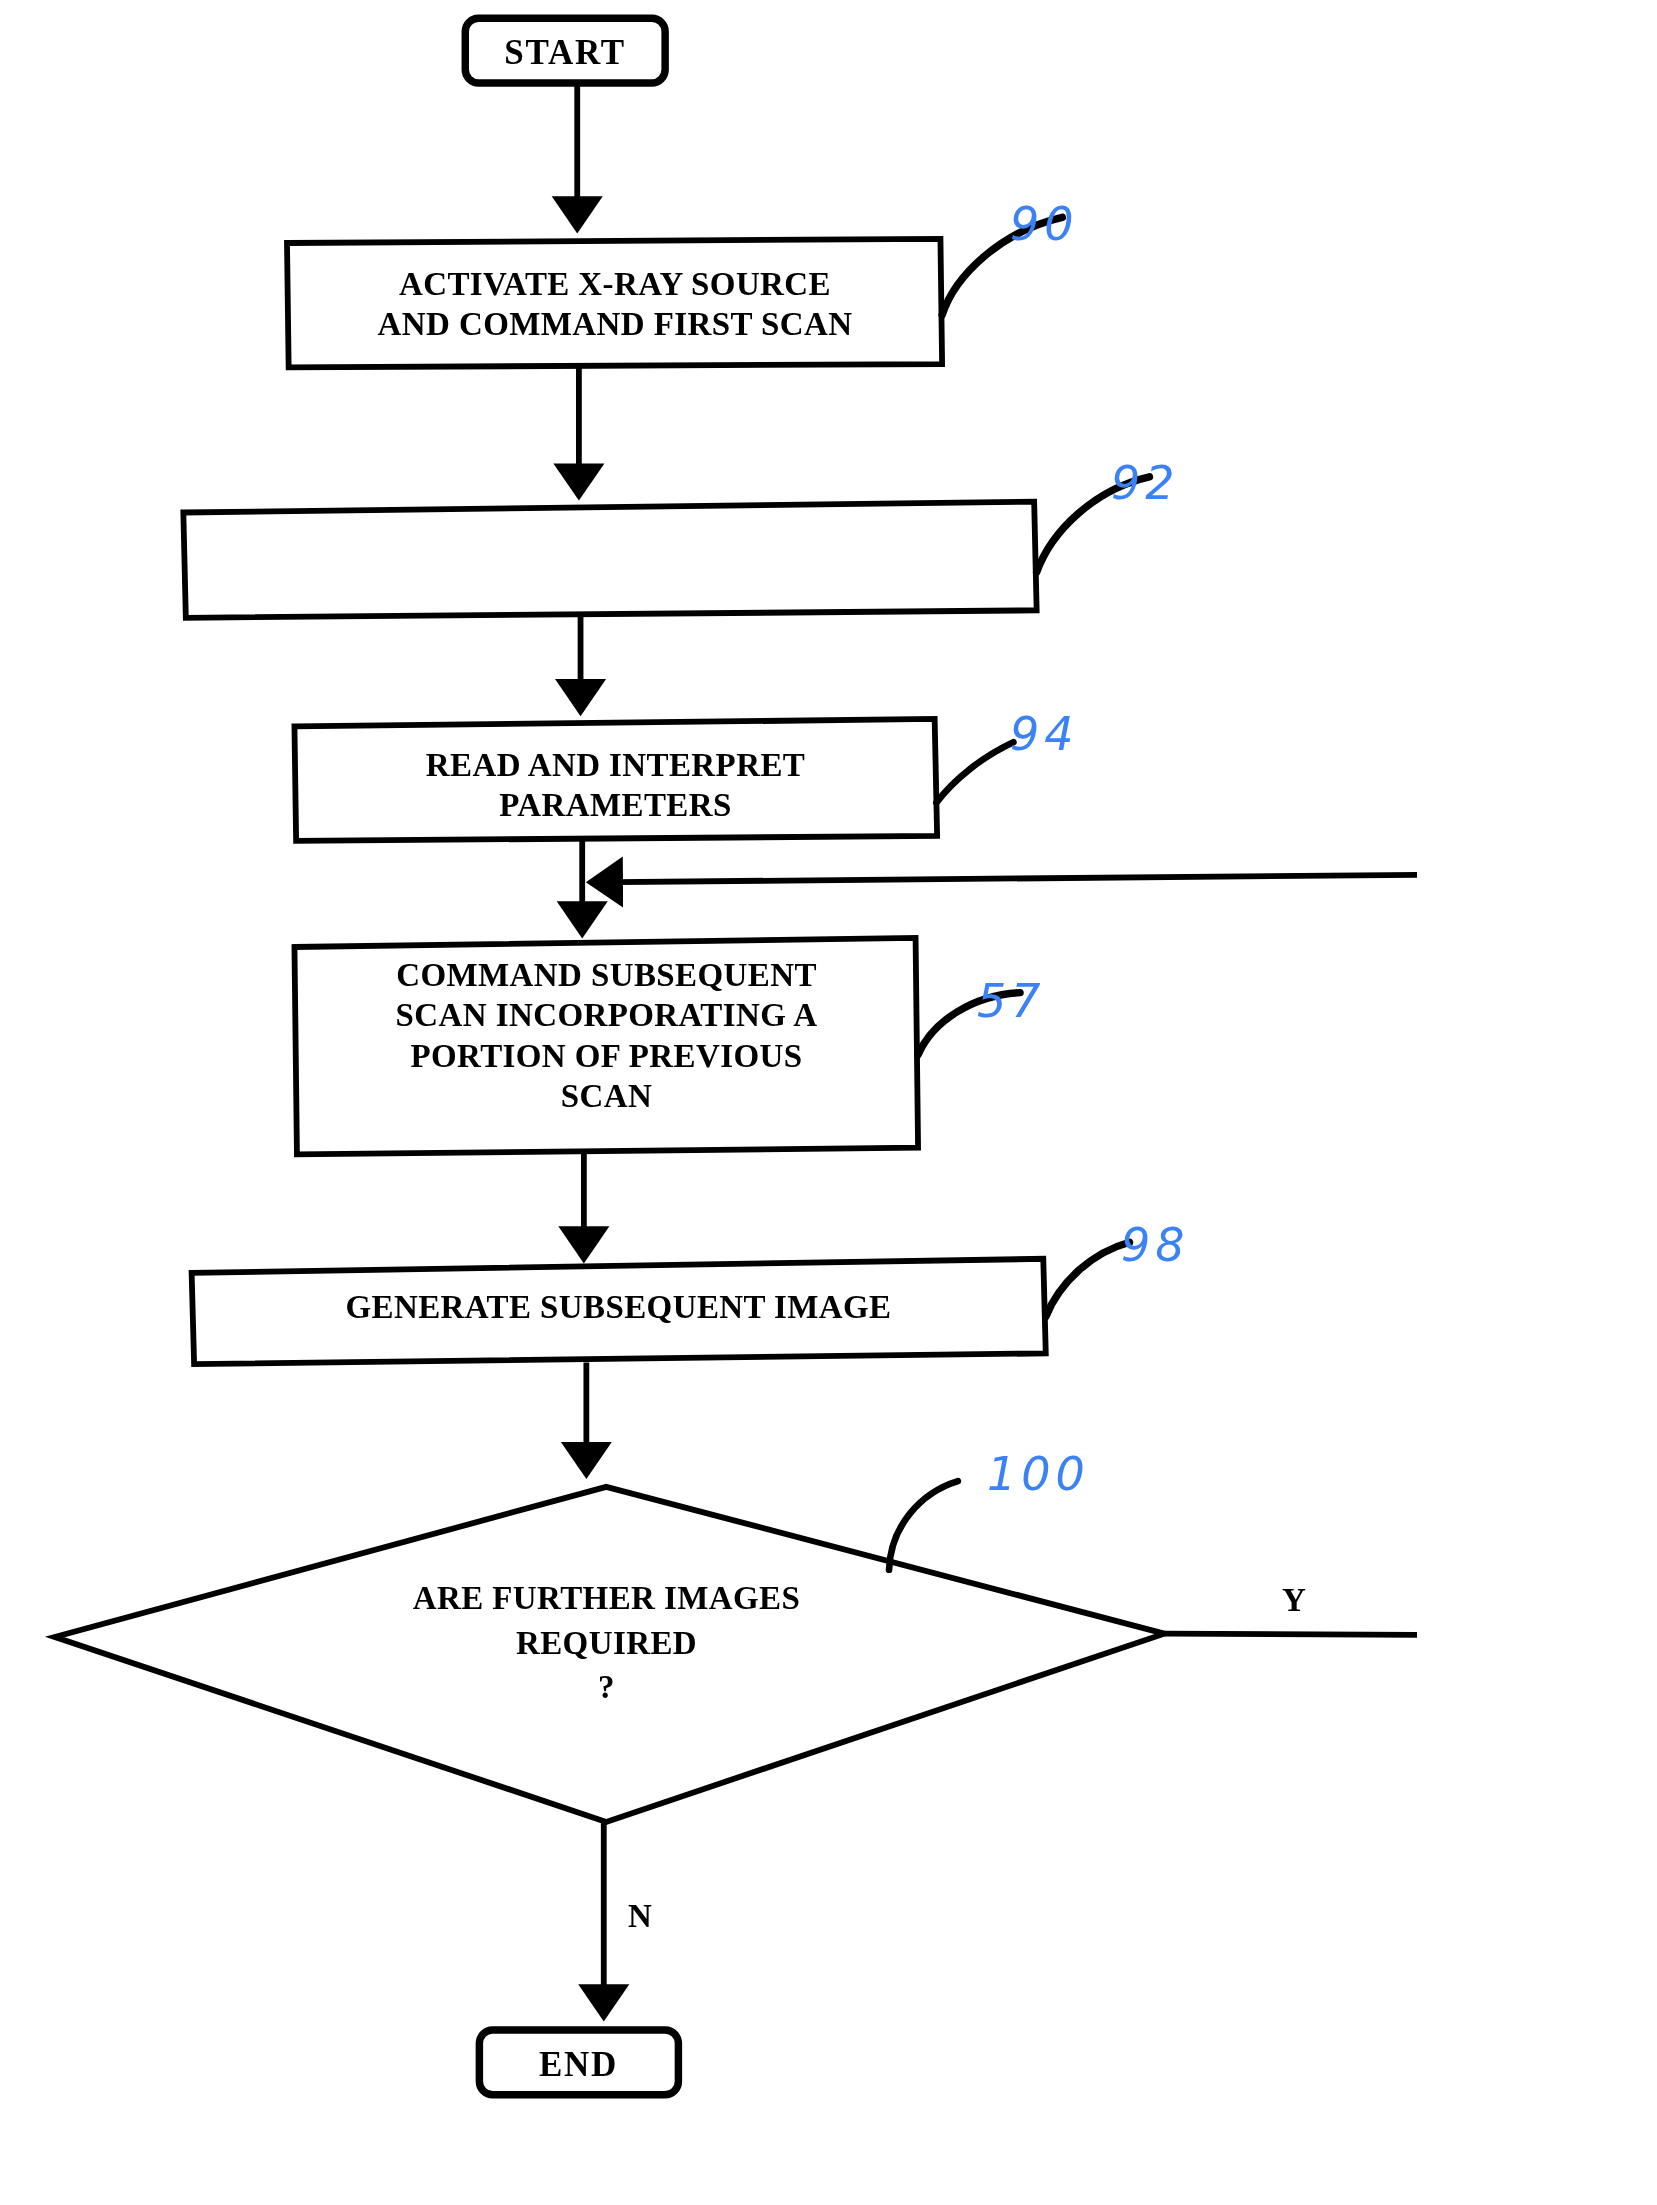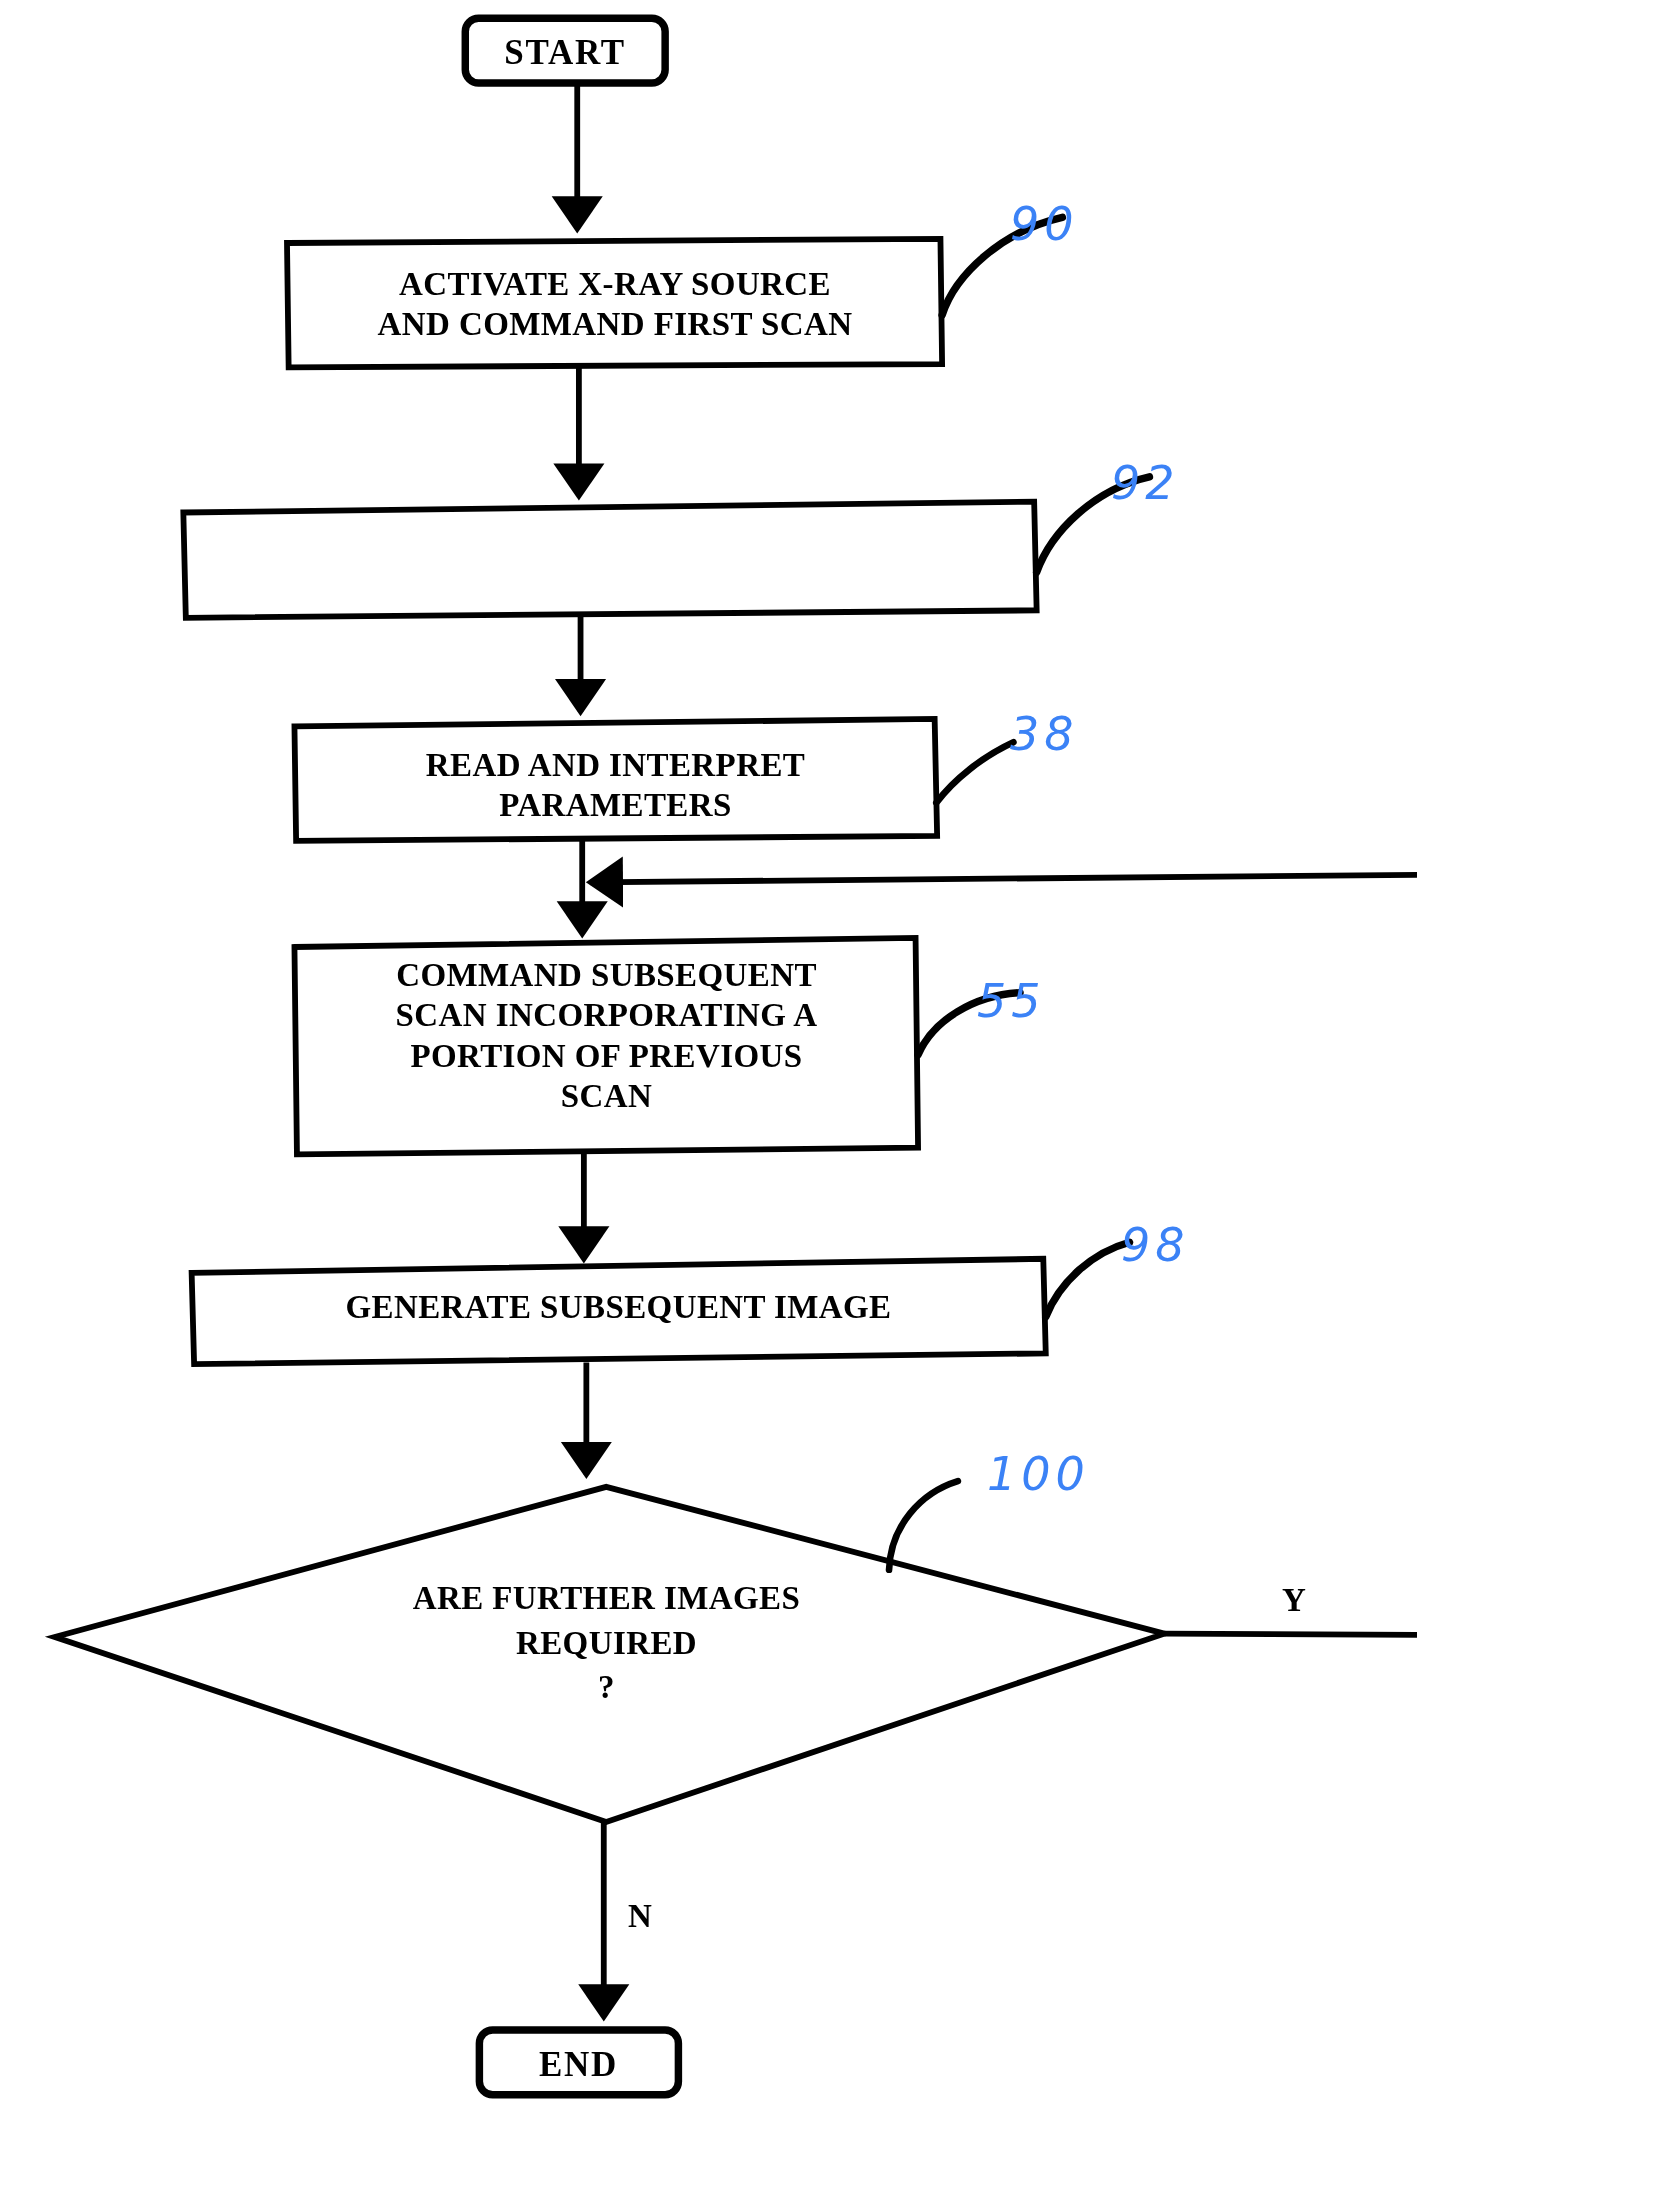--- a/index.html
+++ b/index.html
@@ -194,22 +194,22 @@
   <div class="node-label terminal-label" style="left:479px; top:2044px; width:199px;">END</div>
 
   <div class="branch-label" style="left:1282px; top:1582px;">Y</div>
 
   <div class="branch-label" style="left:628px; top:1898px;">N</div>
 
   <div class="ref-num" style="left:1010px; top:197px;">90</div>
 
   <div class="ref-num" style="left:1111px; top:456px;">92</div>
 
-  <div class="ref-num" style="left:1010px; top:707px;">38</div>
-
-  <div class="ref-num" style="left:977px; top:974px;">55</div>
+  <div class="ref-num" style="left:1010px; top:707px;">94</div>
+
+  <div class="ref-num" style="left:977px; top:974px;">57</div>
 
   <div class="ref-num" style="left:1121px; top:1218px;">98</div>
 
   <div class="ref-num" style="left:947px; top:1447px;margin-left:40px;">100</div>
 
 </div>
 
 
 </body></html>

